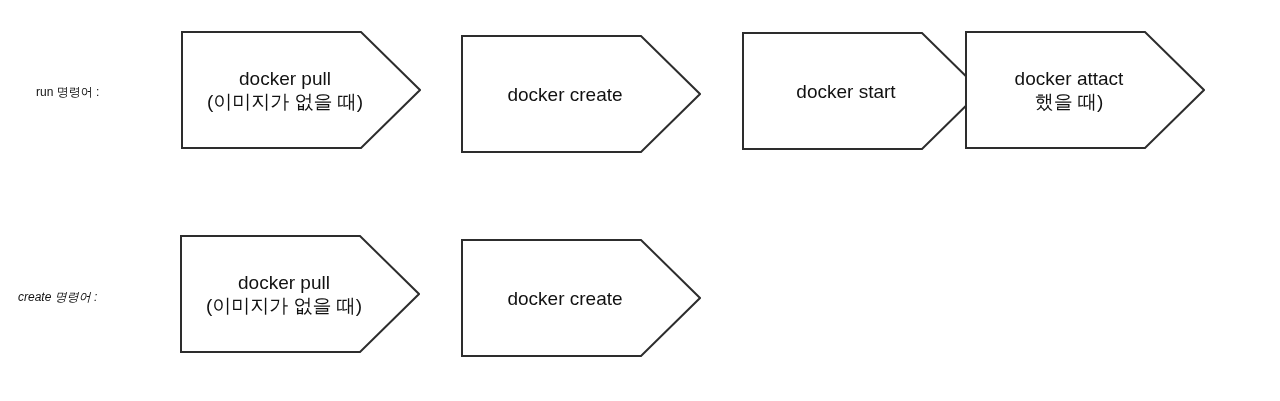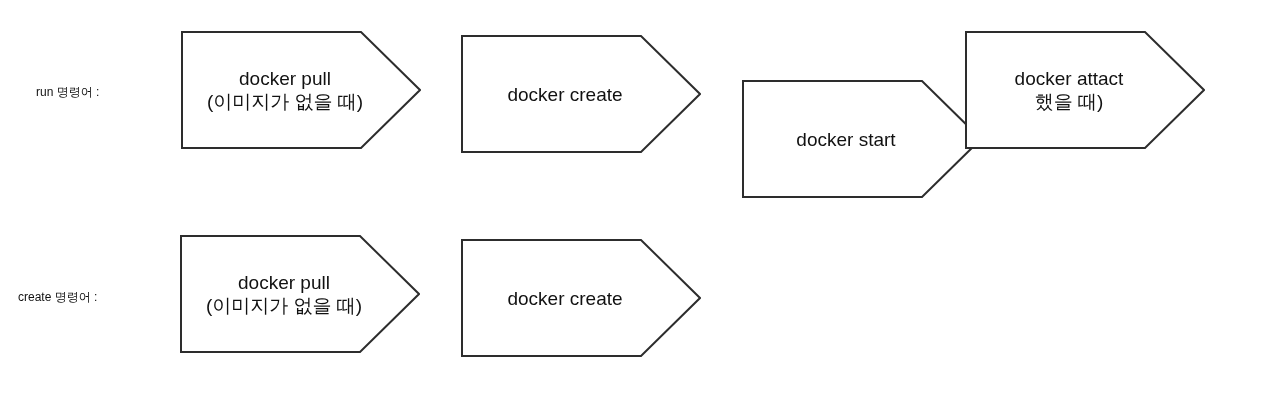--- a/index.html
+++ b/index.html
@@ -21,21 +21,21 @@
     overflow:hidden;
   }
   .row-label{
     position:absolute;
     font-size:12px;
     line-height:24px;
     color:var(--text);
     white-space:nowrap;
   }
   .row-label.run{left:36px;top:80px;}
-  .row-label.create{left:18px;top:285px;}
+  .row-label.create{left:18px;top:285px;font-style:italic;}
   .flow-step{
     position:absolute;
     width:240px;
     height:118px;
   }
   .step-shape{
     position:absolute;
     left:0;top:0;
     display:block;
   }
@@ -79,21 +79,21 @@
 
   <div class="flow-step" style="left:461px;top:35px;">
     <svg class="step-shape" width="240" height="118" viewBox="0 0 240 118">
       <polygon class="step-outline" points="1,1 180,1 239,59 180,117 1,117"></polygon>
     </svg>
     <div class="step-text">
       <div>docker create</div>
     </div>
   </div>
 
-  <div class="flow-step" style="left:742px;top:32px;margin-top:48px;">
+  <div class="flow-step" style="left:742px;top:32px;">
     <svg class="step-shape" width="240" height="118" viewBox="0 0 240 118">
       <polygon class="step-outline" points="1,1 180,1 239,59 180,117 1,117"></polygon>
     </svg>
     <div class="step-text">
       <div>docker start</div>
     </div>
   </div>
 
   <div class="flow-step" style="left:965px;top:31px;">
     <svg class="step-shape" width="240" height="118" viewBox="0 0 240 118">

